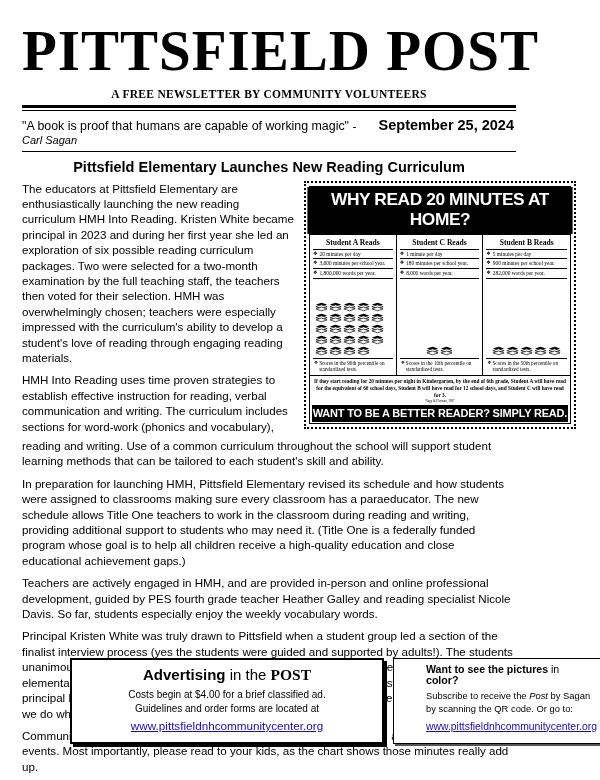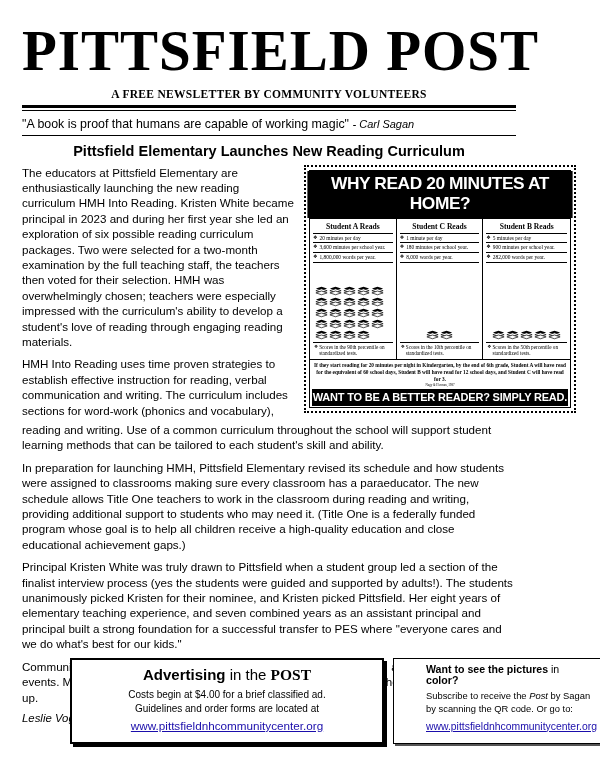--- a/index.html
+++ b/index.html
@@ -293,20 +293,21 @@
     <div class="masthead-sub">A FREE NEWSLETTER BY COMMUNITY VOLUNTEERS</div>
     <div class="rule-thick"></div>
     <div class="rule-thin"></div>
   </div>
 
   <div class="quotebar">
     <div class="quote">
       <span>"A book is proof that humans are capable of working magic"</span>
       <span class="attrib">- Carl Sagan</span>
     </div>
+    <div class="date">September 25, 2024</div>
   </div>
   <div class="rule-date"></div>
 
   <div class="headline">Pittsfield Elementary Launches New Reading Curriculum</div>
 
   <div class="cols">
     <div class="col-left">
       <p class="body">The educators at Pittsfield Elementary are enthusiastically launching the new reading curriculum HMH Into Reading.  Kristen White became principal in 2023 and during her first year she led an exploration of six possible reading curriculum packages.  Two were selected for a two-month examination by the full teaching staff, the teachers then voted for their selection.  HMH was overwhelmingly chosen; teachers were especially impressed with the curriculum's ability to develop a student's love of reading through engaging reading materials.</p>
       <p class="body">HMH Into Reading uses time proven strategies to establish effective instruction for reading, verbal communication and writing.  The curriculum includes sections for word-work (phonics and vocabulary),</p>
     </div>
@@ -604,20 +605,21 @@
         <div class="info-note">If they start reading for 20 minutes per night in Kindergarten, by the end of 6th grade, Student A will have read for the equivalent of 60 school days, Student B will have read for 12 school days, and Student C will have read for 3.</div>
         <div class="info-source">Nagy &amp; Herman, 1987</div>
         <div class="info-footer">WANT TO BE A BETTER READER? SIMPLY READ.</div>
       </div>
     </div>
   </div>
 
   <div class="fullwidth">
     <p class="body">reading and writing.  Use of a common curriculum throughout the school will support student learning methods that can be tailored to each student's skill and ability.</p>
     <p class="body">In preparation for launching HMH, Pittsfield Elementary revised its schedule and how students were assigned to classrooms making sure every classroom has a paraeducator.  The new schedule  allows Title One teachers to work in the classroom during reading and writing, providing additional support to students who may need it.  (Title One is a federally funded program whose goal is to help all children receive a high-quality education and close educational achievement gaps.)</p>
+    <p class="body">Teachers are actively engaged in HMH, and are provided in-person and online professional development, guided by PES fourth grade teacher Heather Galley and reading specialist Nicole Davis.  So far, students especially enjoy the weekly vocabulary words.</p>
     <p class="body">Principal Kristen White was truly drawn to Pittsfield when a student group led a section of the finalist interview process (yes the students were guided and supported by adults!).  The students unanimously picked Kristen for their nominee, and Kristen picked Pittsfield.  Her eight years of elementary teaching experience, and seven combined years as an assistant principal and principal built a strong foundation for a successful transfer to PES where "everyone cares and we do what's best for our kids."</p>
     <p class="body">Community members are always invited to come and volunteer at PES, and attend school events.  Most importantly, please read to your kids, as the chart shows those minutes really add up.</p>
     <p class="byline">Leslie Vogt, for the Pittsfield Post</p>
   </div>
 
   <div class="bottom">
 
     <div class="adbox">
       <div class="ad-title">
         <span class="bold-sans">Advertising</span><span> in the </span><span class="post">POST</span>

